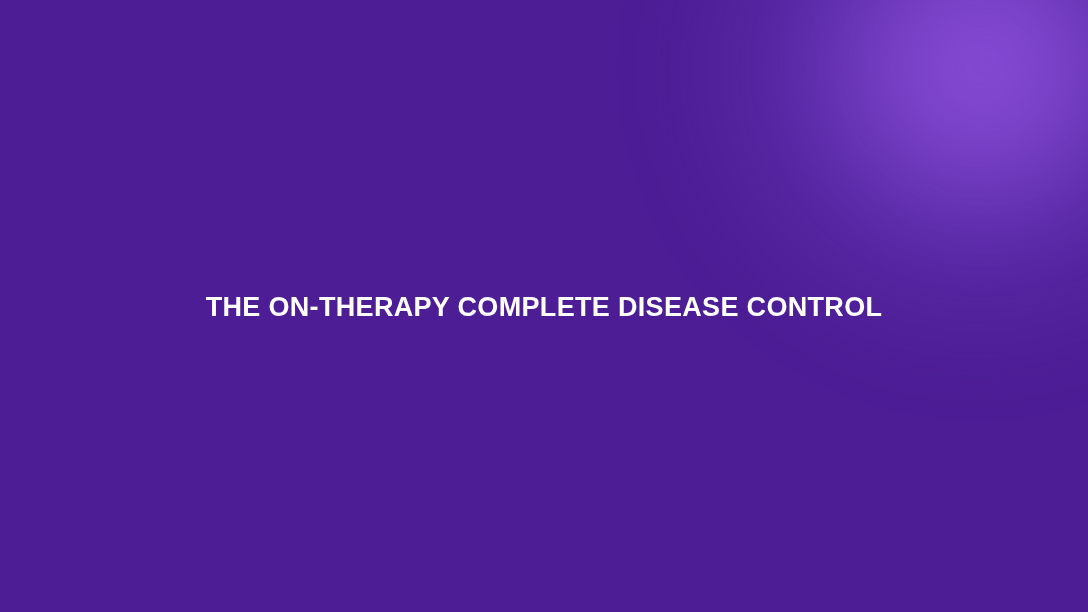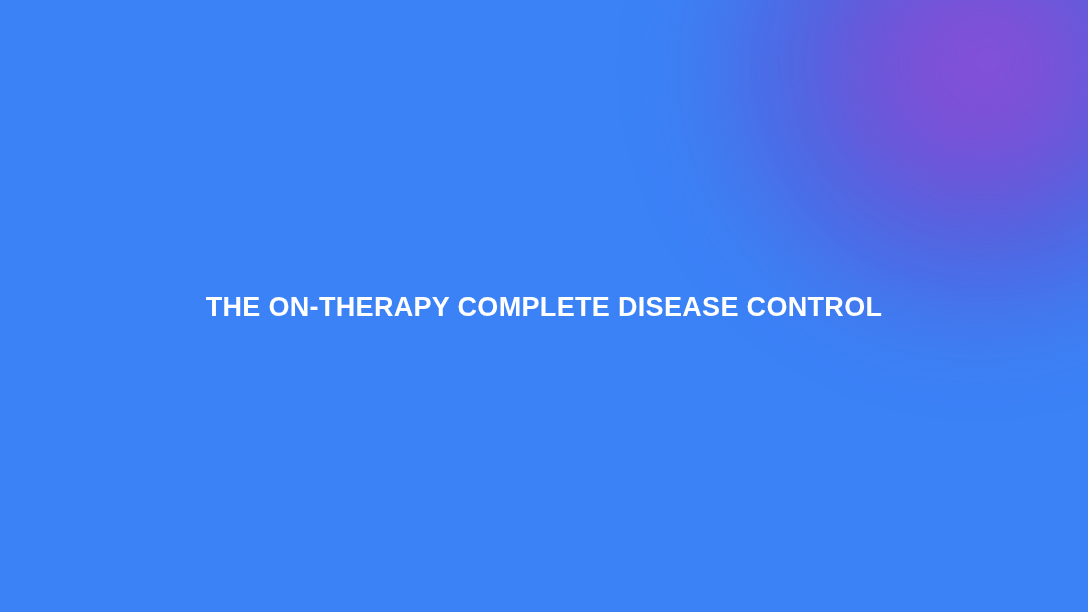--- a/index.html
+++ b/index.html
@@ -7,21 +7,21 @@
     margin: 0;
     padding: 0;
     background: #2a1a4a;
   }
 
   .slide {
     position: relative;
     width: 1088px;
     height: 612px;
     overflow: hidden;
-    background-color: #3b82f6;
+    background-color: #4c1d95;
     font-family: "Liberation Sans", "DejaVu Sans", sans-serif;
     -webkit-font-smoothing: antialiased;
   }
 
   
   .glow-top-right {
     position: absolute;
     top: -230px;
     right: -200px;
     width: 620px;

